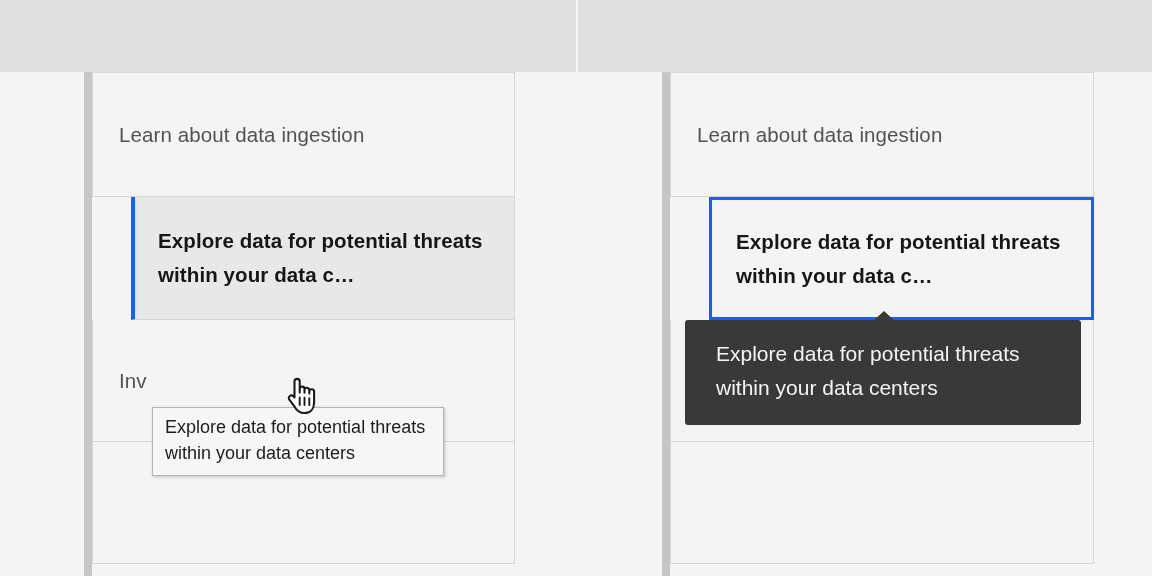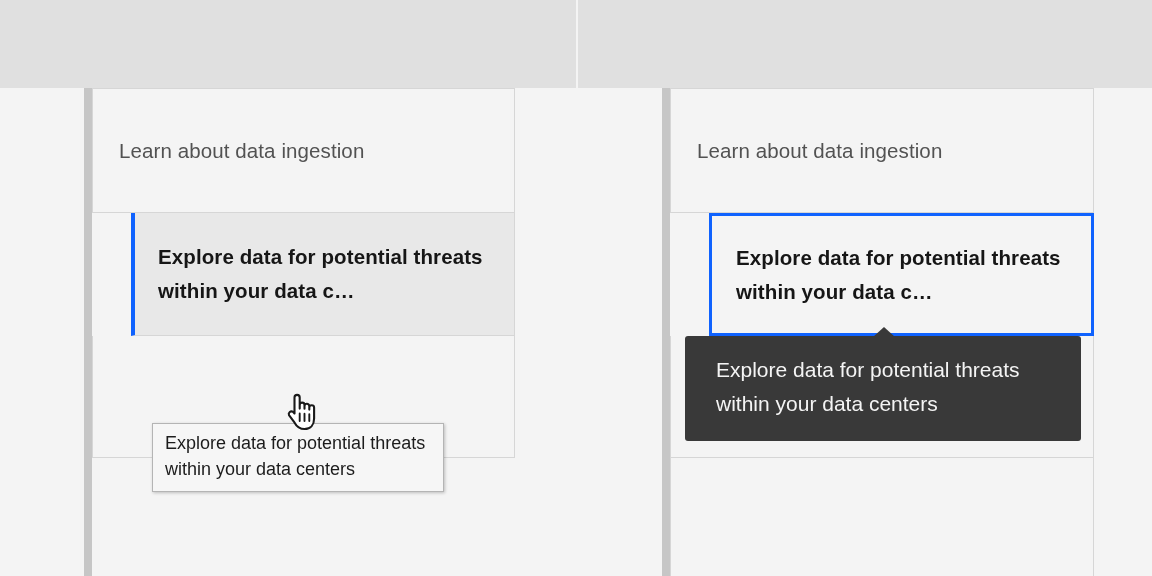--- a/index.html
+++ b/index.html
@@ -25,21 +25,21 @@
     position: relative;
     height: 576px;
     background: #e0e0e0;
   }
   .pane-left  { width: 576px; }
   .pane-right { width: 576px; border-left: 2px solid #f4f4f4; box-sizing: border-box; }
 
   
   .list-region {
     position: absolute;
-    top: 88px;
+    top: 72px;
     bottom: 0;
     background: #f4f4f4;
   }
   .pane-left .list-region  { left: 0;  right: 0; }
   .pane-right .list-region { left: 0;  right: 0; }
 
   
   .gutter {
     position: absolute;
     top: 0;
@@ -175,20 +175,23 @@
       <div class="tile-list">
 
         <div class="tile tile-h1">
           <span class="tile-label">Learn about data ingestion</span>
         </div>
 
         <div class="tile tile-h2 is-hovered">
           <span class="tile-label two-line">Explore data for potential threats within your data c…</span>
         </div>
 
+        <div class="tile tile-h3">
+          <span class="tile-label">Inv</span>
+        </div>
 
         <div class="tile tile-h4">
           <span class="tile-label"></span>
         </div>
 
       </div>
 
       <div class="native-tooltip">
         <span>Explore data for potential threats within your data centers</span>
       </div>

